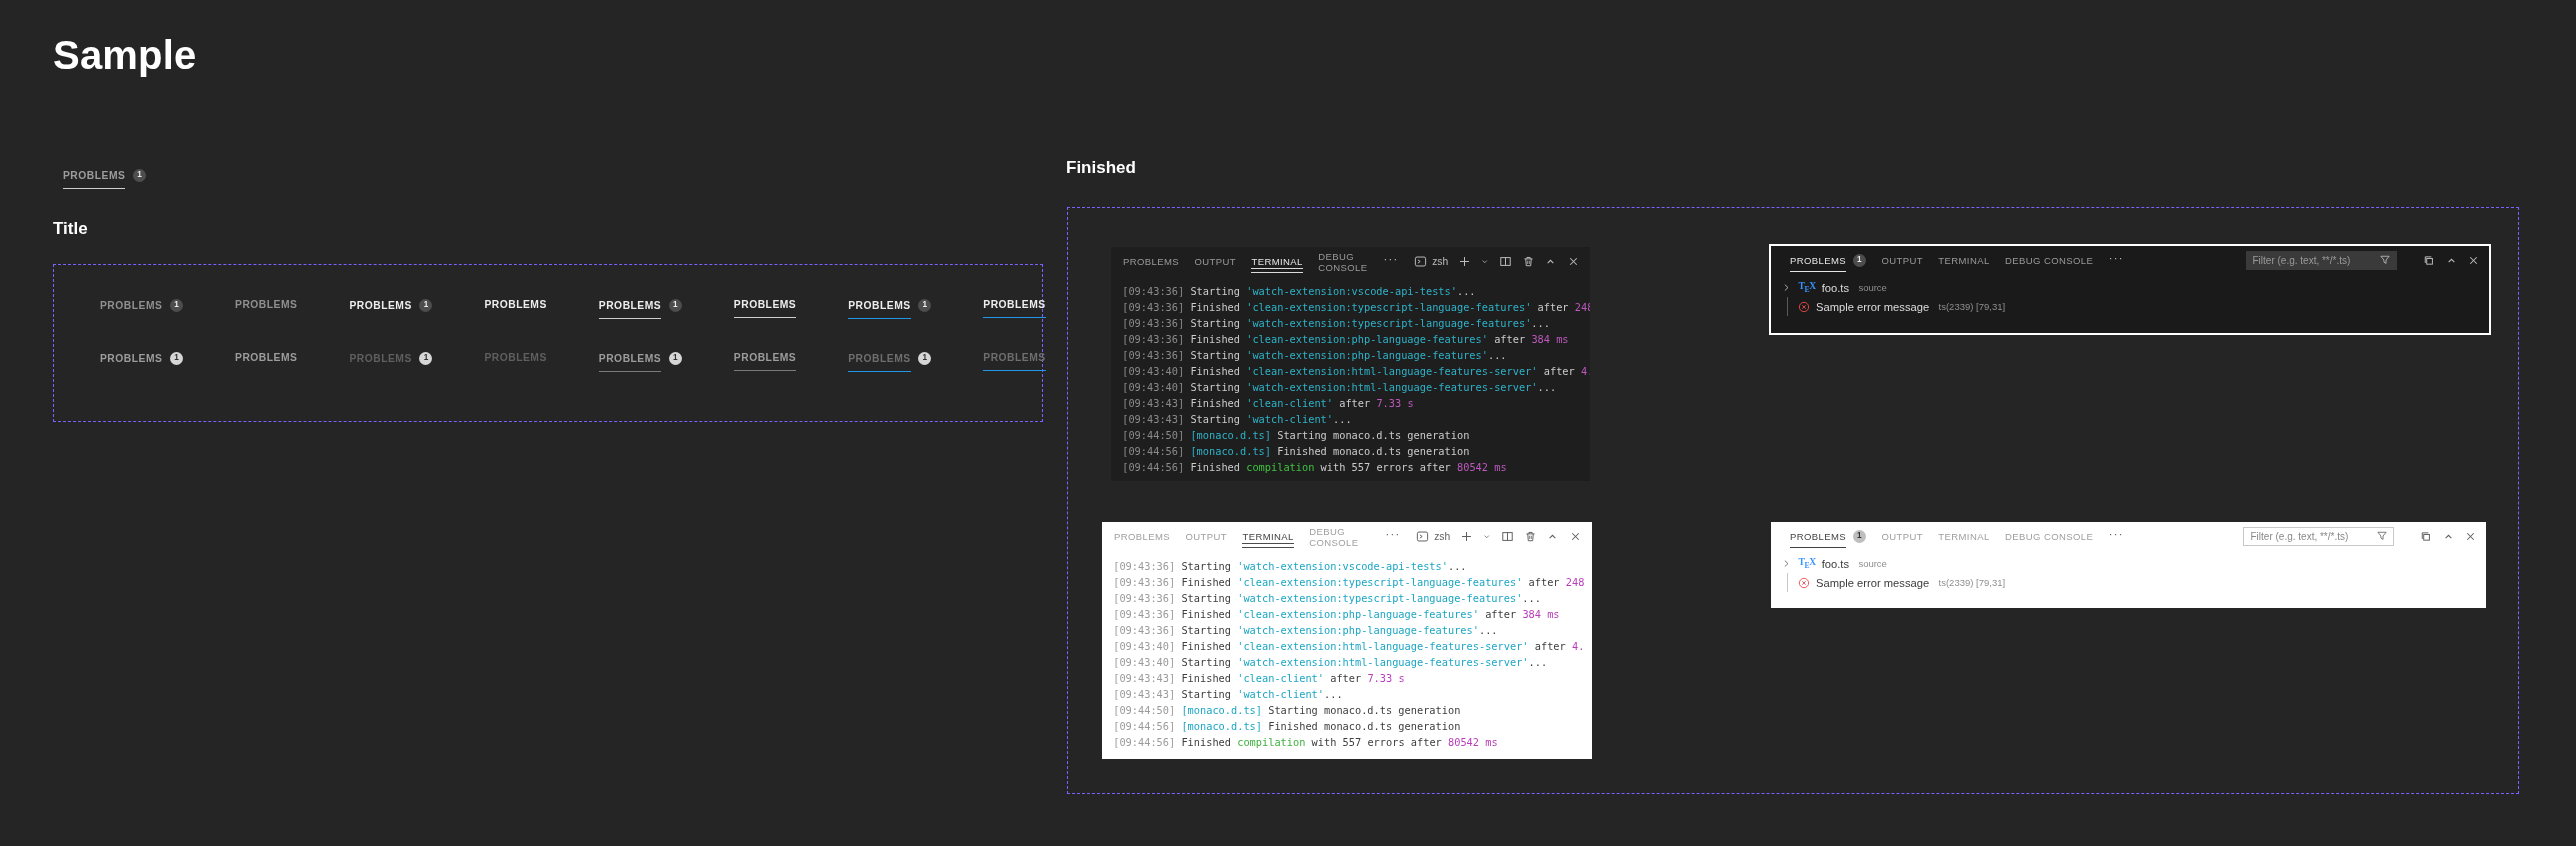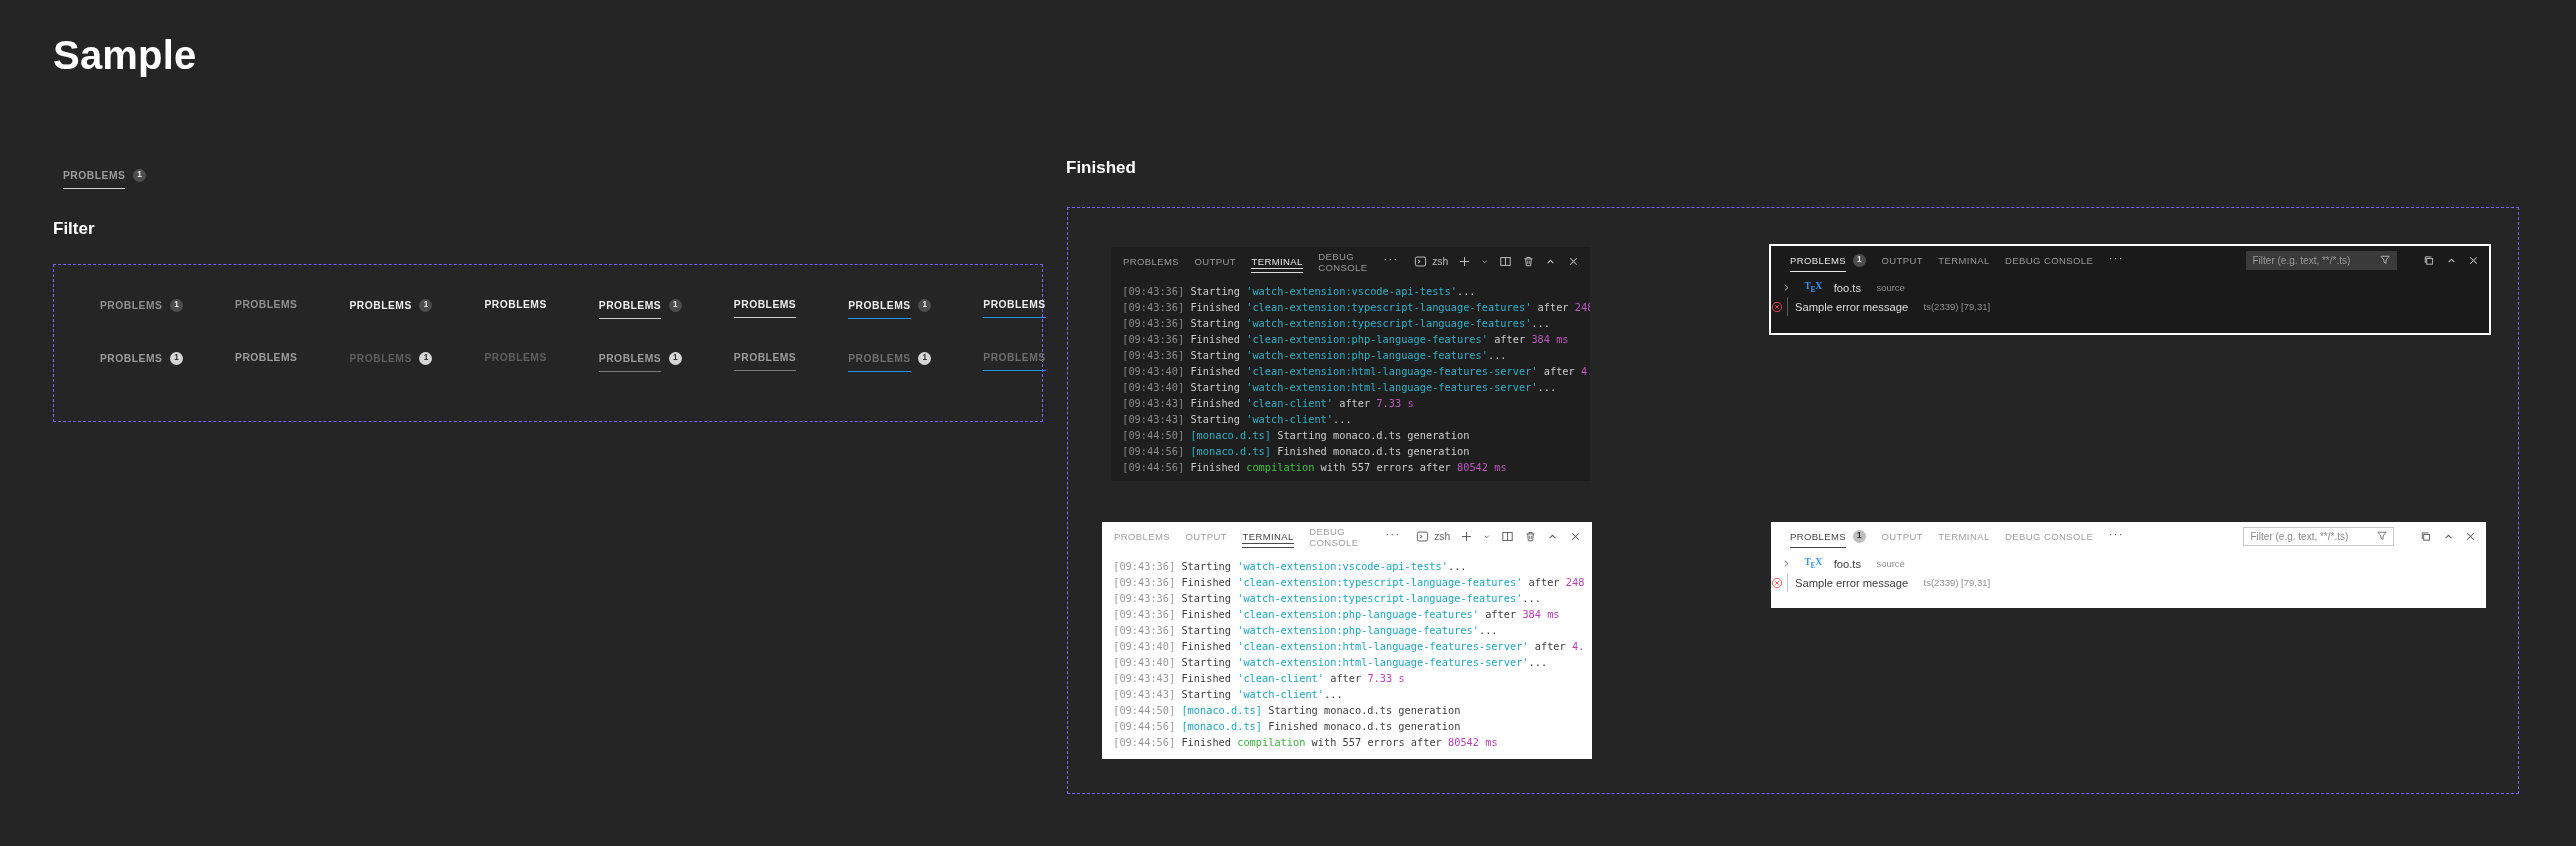--- a/index.html
+++ b/index.html
@@ -67,23 +67,23 @@
   .theme-dark .filter input { background:#3a3a3a; border:none; color:#cccccc; }
   .theme-dark .filter input::placeholder { color:#9a9a9a; }
   .theme-light .filter input { background:#ffffff; border:0.9px solid #c8c8c8; color:#333; }
   .theme-light .filter input::placeholder { color:#888888; }
   .funnel { position:absolute; right:5.2px; top:3.4px; width:12px; height:12px; }
   .theme-dark .funnel { color:#b5b5b5; } .theme-light .funnel { color:#6f6f6f; }
   .hdr-icons { display:flex; align-items:center; gap:9.5px; margin-left:10.3px; }
 
   .pbody { padding-top:3.4px; font-size:11.2px; }
   .theme-dark .pbody { color:#dddddd; } .theme-light .pbody { color:#3b3b3b; }
-  .prow { display:flex; align-items:center; height:19px; gap:12px; position:relative; }
+  .prow { display:flex; align-items:center; height:19px; gap:6px; position:relative; }
   .prow-file { padding-left:10.3px; }
-  .prow-error { }
+  .prow-error { padding-left:27px; }
   .meta { font-size:9.5px; margin-left:3.4px; }
   .theme-dark .meta { color:#8f8f8f; } .theme-light .meta { color:#8f8f8f; }
   .tree-chevron { width:11.2px; height:11.2px; flex:none; }
   .theme-dark .tree-chevron { color:#c5c5c5; } .theme-light .tree-chevron { color:#5f5f5f; }
   .guide { position:absolute; left:15.5px; top:-0.9px; bottom:0.9px; width:0.9px; }
   .theme-dark .guide { background:#5a5a5a; } .theme-light .guide { background:#c9c9c9; }
   .err-icon { width:12px; height:12px; flex:none; }
   .ts-icon { font-family:"Liberation Serif",serif; font-size:9.5px; font-weight:700; letter-spacing:-0.4px; line-height:1; }
   .ts-icon i { font-style:normal; font-size:7.7px; vertical-align:-2.6px; }
 </style>
@@ -139,21 +139,21 @@
   </defs>
 </svg>
 
 <h1 class="page-title">Sample</h1>
 
 <div id="standalone-tab" class="uc-tab">
   <span class="uc-label u">PROBLEMS</span>
   <span class="badge">1</span>
 </div>
 
-<div id="title-label" class="section-label">Filter</div>
+<div id="title-label" class="section-label">Title</div>
 
 <div id="states-box" class="dash-box">
   <div class="state-row">
       <span class="state-tab">
         <span class="uc-label" style="color: rgb(144, 144, 144);">PROBLEMS</span>
         <span class="badge" style="background: rgb(77, 77, 77); color: rgb(237, 237, 237);">1</span>
       </span>
       <span class="state-tab">
         <span class="uc-label" style="color: rgb(144, 144, 144);">PROBLEMS</span>
       </span>

